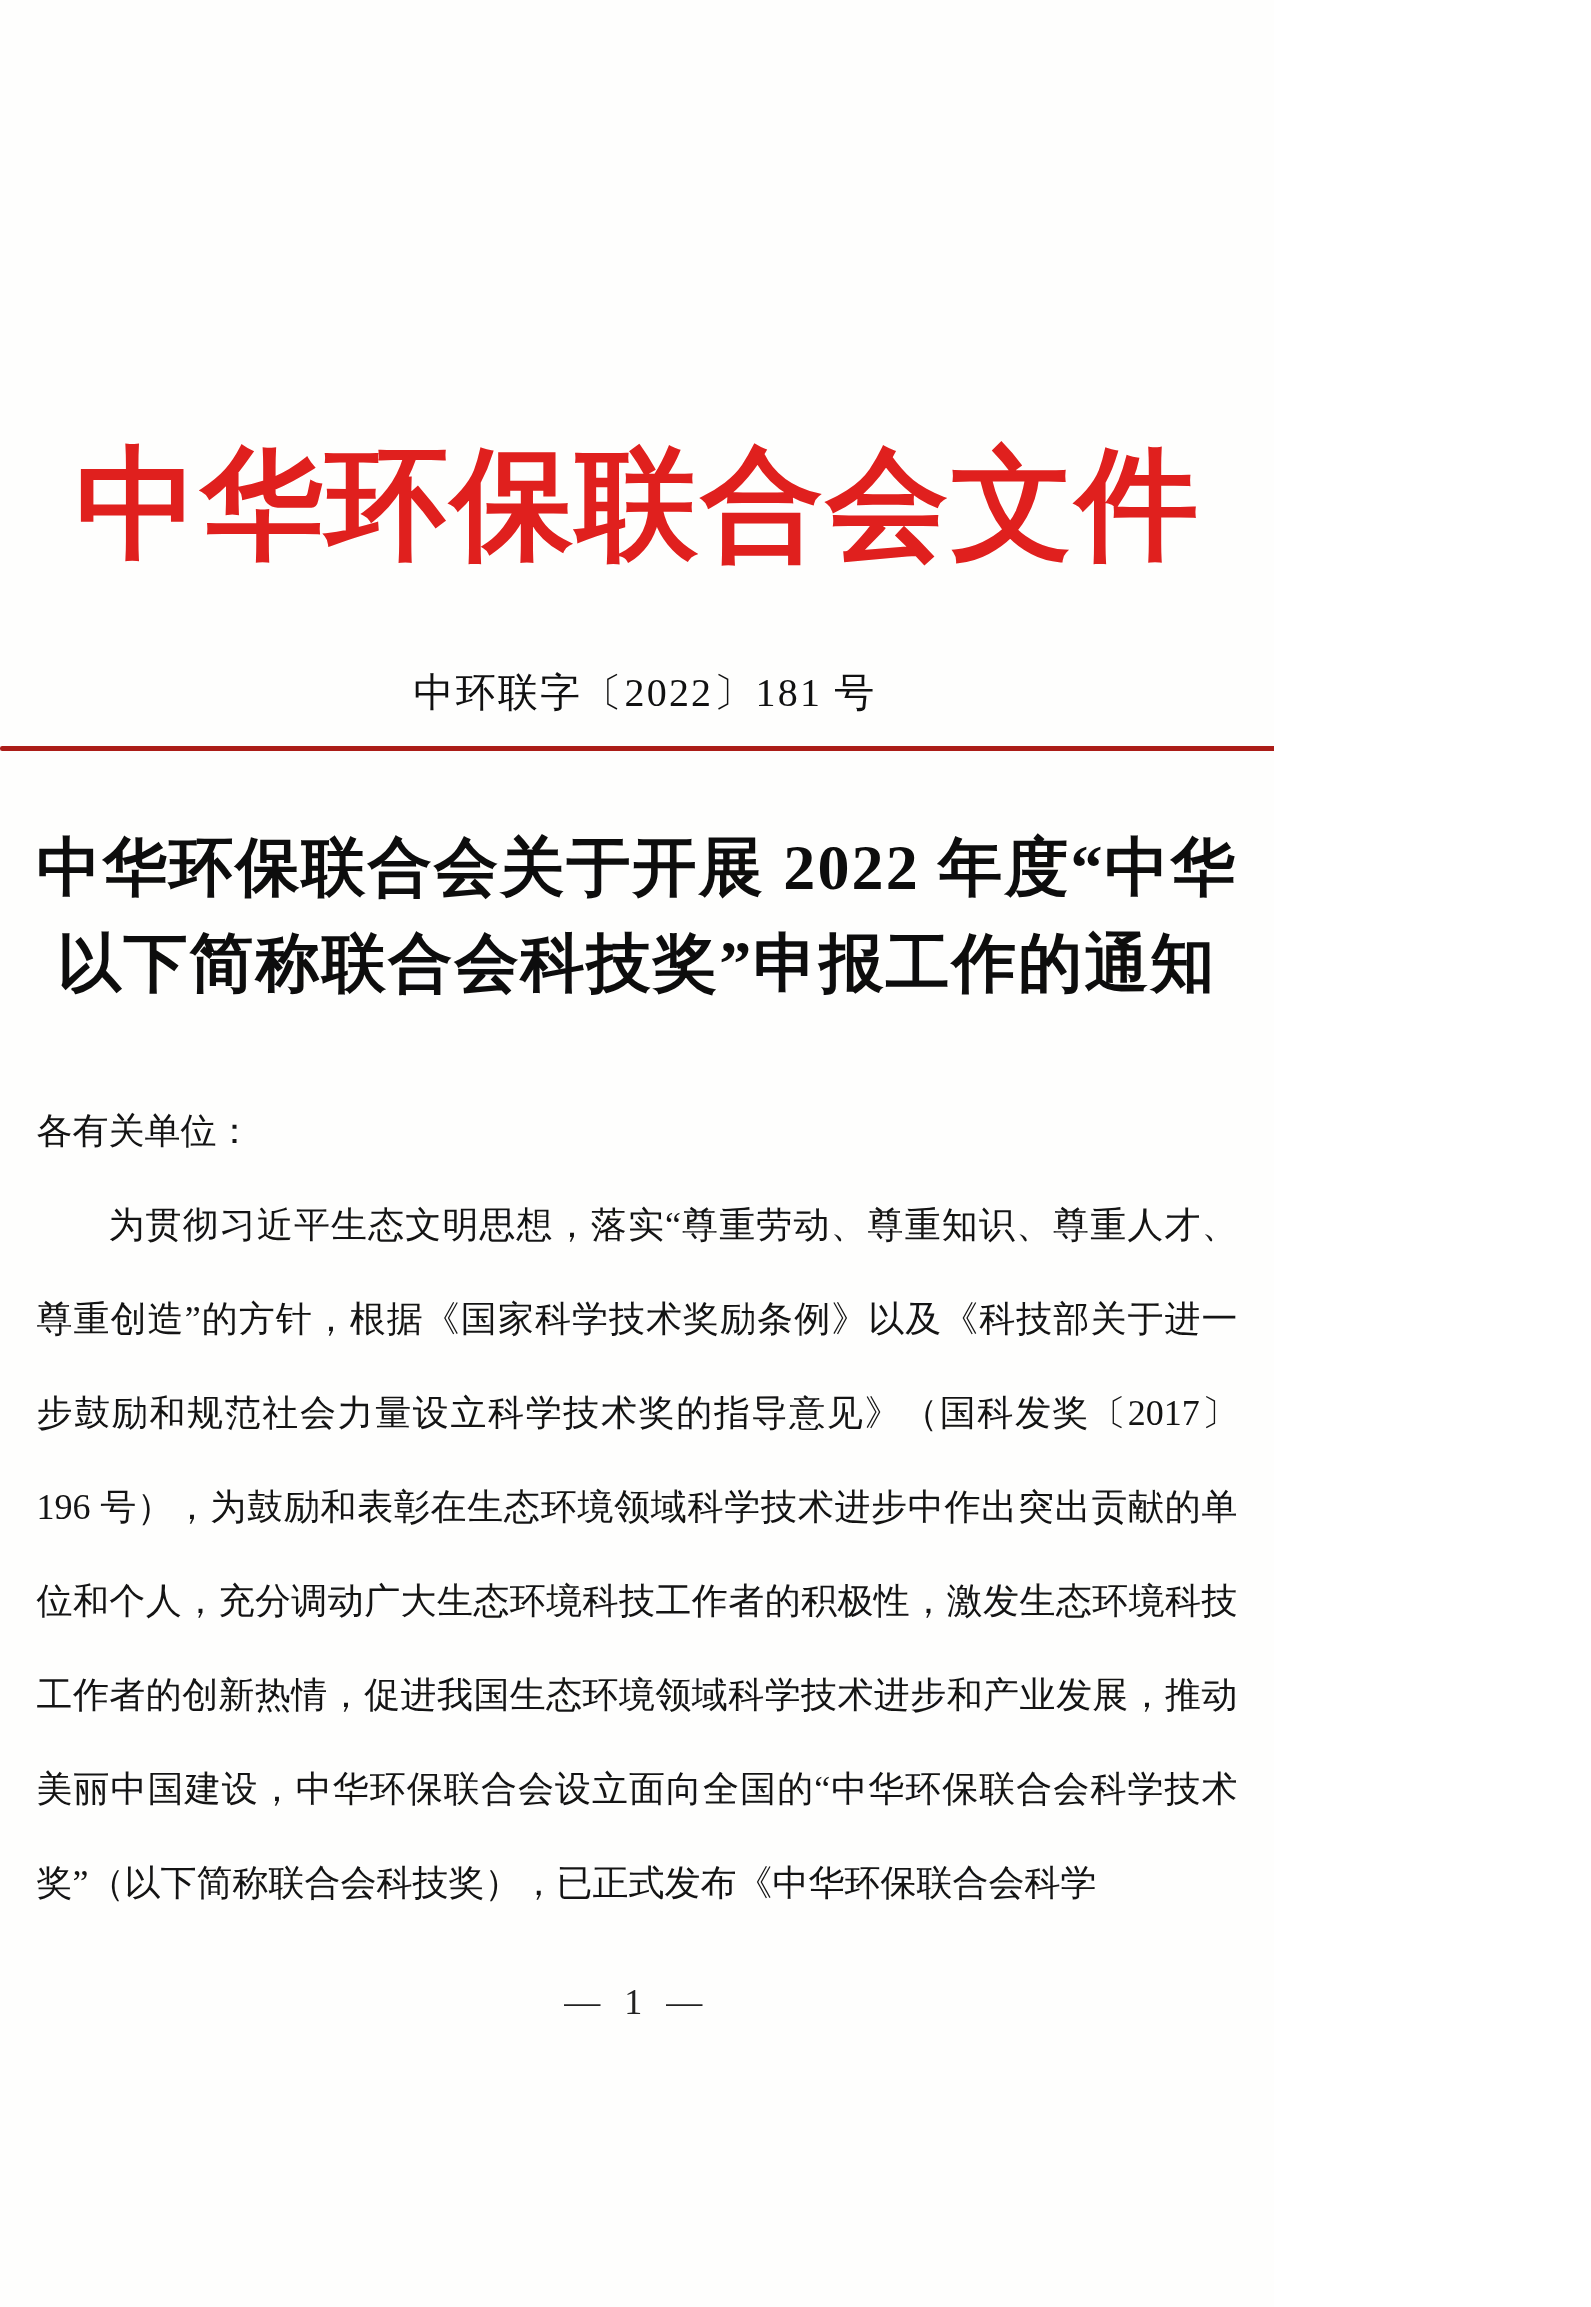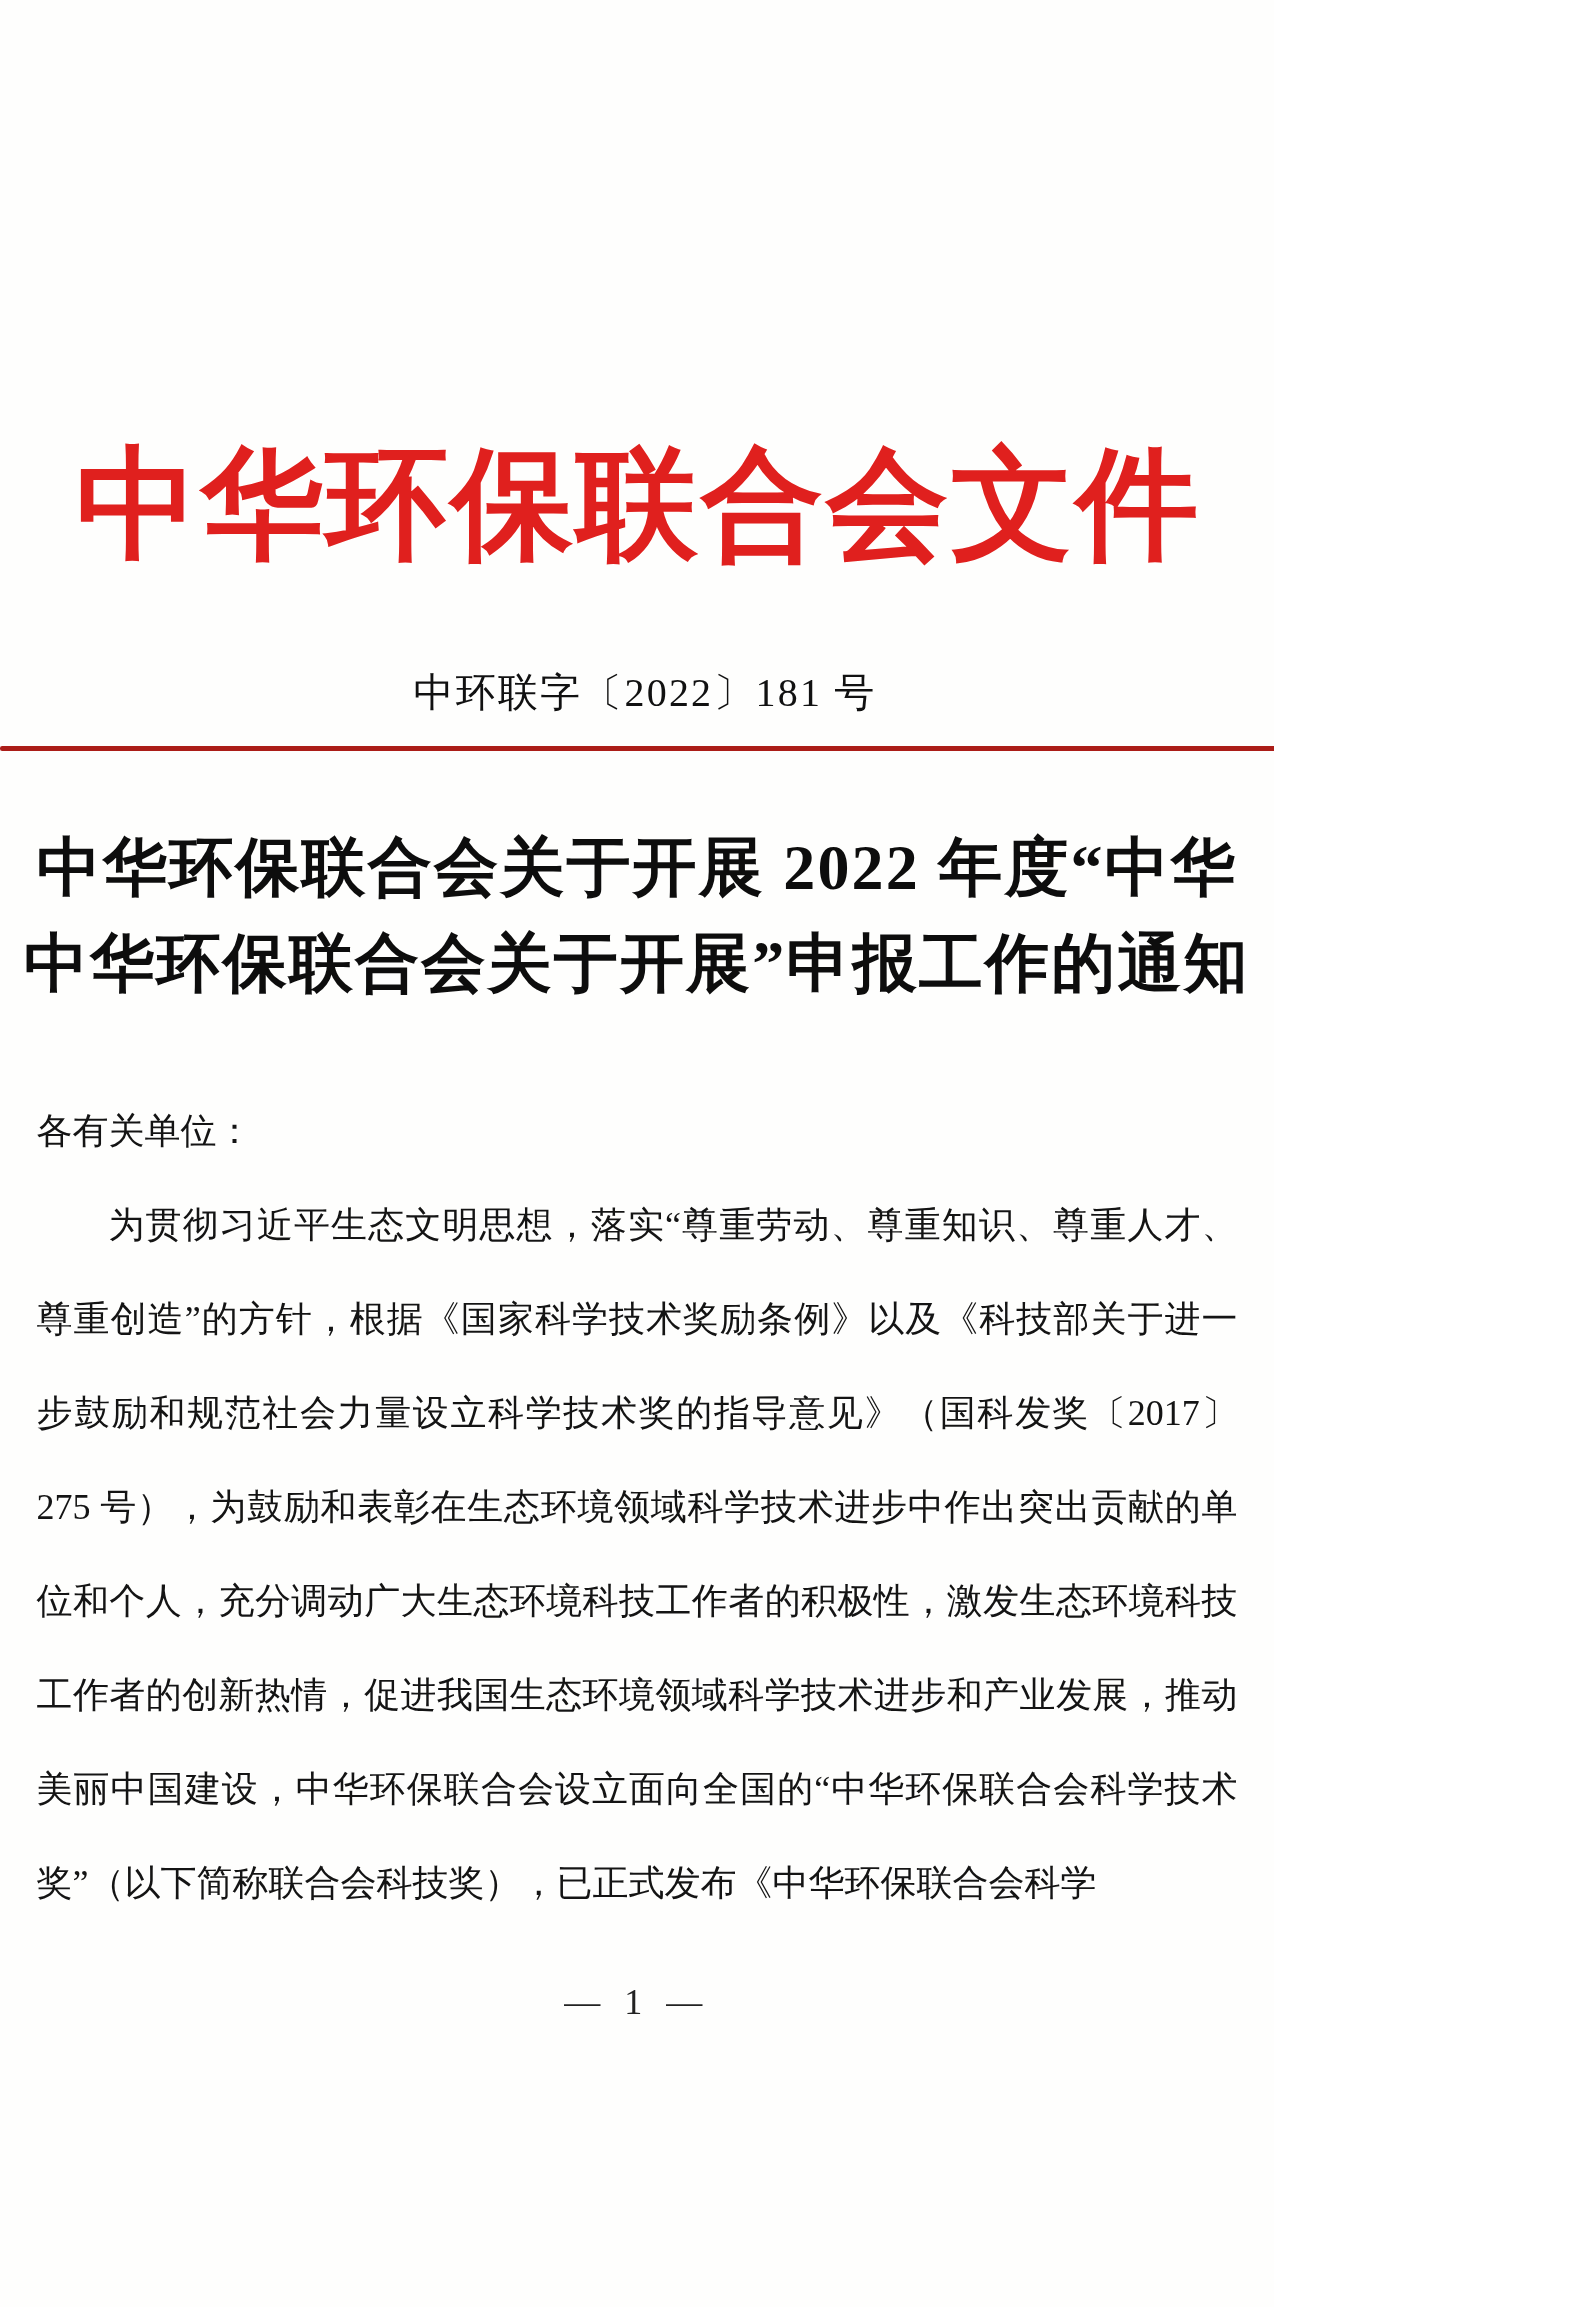--- a/index.html
+++ b/index.html
@@ -98,24 +98,24 @@
 <div class="page">
 
   <div class="org-title">中华环保联合会文件</div>
 
   <div class="doc-number">中环联字〔2022〕181 号</div>
 
   <div class="red-rule"></div>
 
   <h1 class="notice-title">
     <span class="line">中华环保联合会关于开展 2022 年度“中华</span>
-    <span class="line">中华环保联合会关于开展”申报工作的通知</span>
+    <span class="line">以下简称联合会科技奖”申报工作的通知</span>
   </h1>
 
   <div class="body-block">
     <p class="salutation">各有关单位：</p>
-    <p class="para">为贯彻习近平生态文明思想，落实“尊重劳动、尊重知识、尊重人才、尊重创造”的方针，根据《国家科学技术奖励条例》以及《科技部关于进一步鼓励和规范社会力量设立科学技术奖的指导意见》（国科发奖〔2017〕275 号），为鼓励和表彰在生态环境领域科学技术进步中作出突出贡献的单位和个人，充分调动广大生态环境科技工作者的积极性，激发生态环境科技工作者的创新热情，促进我国生态环境领域科学技术进步和产业发展，推动美丽中国建设，中华环保联合会设立面向全国的“中华环保联合会科学技术奖”（以下简称联合会科技奖），已正式发布《中华环保联合会科学</p>
+    <p class="para">为贯彻习近平生态文明思想，落实“尊重劳动、尊重知识、尊重人才、尊重创造”的方针，根据《国家科学技术奖励条例》以及《科技部关于进一步鼓励和规范社会力量设立科学技术奖的指导意见》（国科发奖〔2017〕196 号），为鼓励和表彰在生态环境领域科学技术进步中作出突出贡献的单位和个人，充分调动广大生态环境科技工作者的积极性，激发生态环境科技工作者的创新热情，促进我国生态环境领域科学技术进步和产业发展，推动美丽中国建设，中华环保联合会设立面向全国的“中华环保联合会科学技术奖”（以下简称联合会科技奖），已正式发布《中华环保联合会科学</p>
   </div>
 
   <div class="page-number">— 1 —</div>
 
 </div>
 
 
 </body></html>

